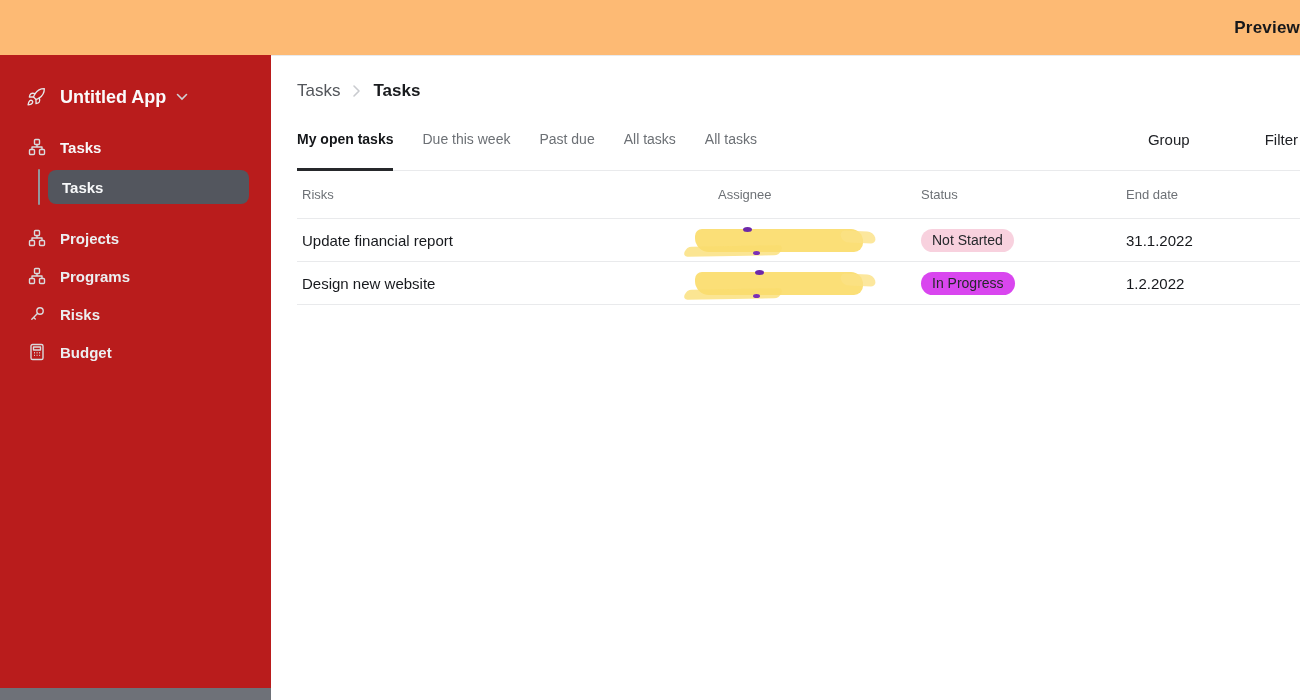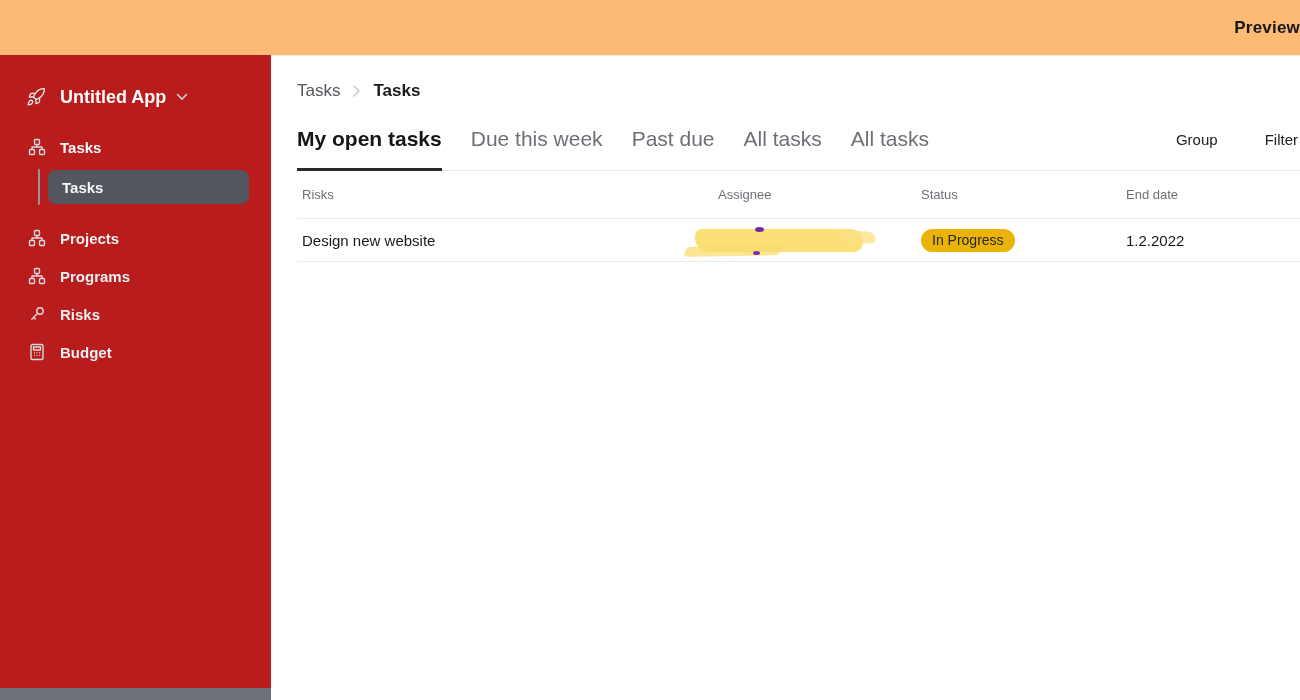--- a/index.html
+++ b/index.html
@@ -37,27 +37,27 @@
     background:#fff; border-top:1px solid #e9eaec; padding-left:26px; }
 
   .breadcrumb { margin-top:18px; height:34px; display:flex; align-items:center; }
   .crumb { font-size:17px; color:#53565b; cursor:pointer; }
   .crumb-sep { margin:0 12px; display:inline-flex; }
   .crumb.current { font-weight:700; color:#191b1e; cursor:default; }
 
   .tabs-row { height:63px; display:flex; align-items:center;
     border-bottom:1px solid #e9eaec; padding-right:2px; }
   .tab { position:relative; height:100%; display:flex; align-items:center;
-    margin-right:29px; font-size:21px; color:#6c7075; cursor:pointer; white-space:nowrap; }
+    margin-right:29px; font-size:14px; color:#6c7075; cursor:pointer; white-space:nowrap; }
   .tab.active { font-weight:700; color:#141619; }
   .tab.active::after { content:""; position:absolute; left:0; right:0; bottom:-1px;
     height:3px; background:#26282b; }
   .toolbar-btn { font-size:15px; color:#202226; cursor:pointer; white-space:nowrap; }
   .toolbar-btn.group { margin-left:auto; }
-  .toolbar-btn.filter { margin-left:47px; }
+  .toolbar-btn.filter { margin-left:75px; }
 
   .trow { display:grid; grid-template-columns:421px 203px 205px 1fr;
     align-items:center; border-bottom:1px solid #e9eaec; }
   .trow.head { height:48px; }
   .trow.body { height:43px; cursor:pointer; }
   .th { font-size:13px; color:#6d7176; }
   .th.first, .td.first { padding-left:5px; }
   .td { font-size:15px; color:#17191d; }
 
   .badge { display:inline-block; height:23px; line-height:23px; padding:0 11px;
@@ -195,28 +195,41 @@
   </div>
 
   <div class="table">
     <div class="trow head">
       <div class="th first">Risks</div>
       <div class="th">Assignee</div>
       <div class="th">Status</div>
       <div class="th">End date</div>
     </div>
 
+    <div class="trow body">
+      <div class="td first">Update financial report</div>
+      <div class="td">
+        <div class="scribble">
+          <span class="peek"></span>
+          <span class="peek low"></span>
+        </div>
+      </div>
+      <div class="td">
+        <span class="badge" style="background-color: rgb(248, 209, 222);">Not Started</span>
+      </div>
+      <div class="td">31.1.2022</div>
+    </div>
 
     <div class="trow body">
       <div class="td first">Design new website</div>
       <div class="td">
         <div class="scribble">
           <span class="peek" style="left:60px;"></span>
           <span class="peek low"></span>
         </div>
       </div>
       <div class="td">
-        <span class="badge" style="background-color: #eab308;">In Progress</span>
+        <span class="badge" style="background-color: #d946ef;">In Progress</span>
       </div>
       <div class="td">1.2.2022</div>
     </div>
   </div>
 </main>
 
 </body></html>

